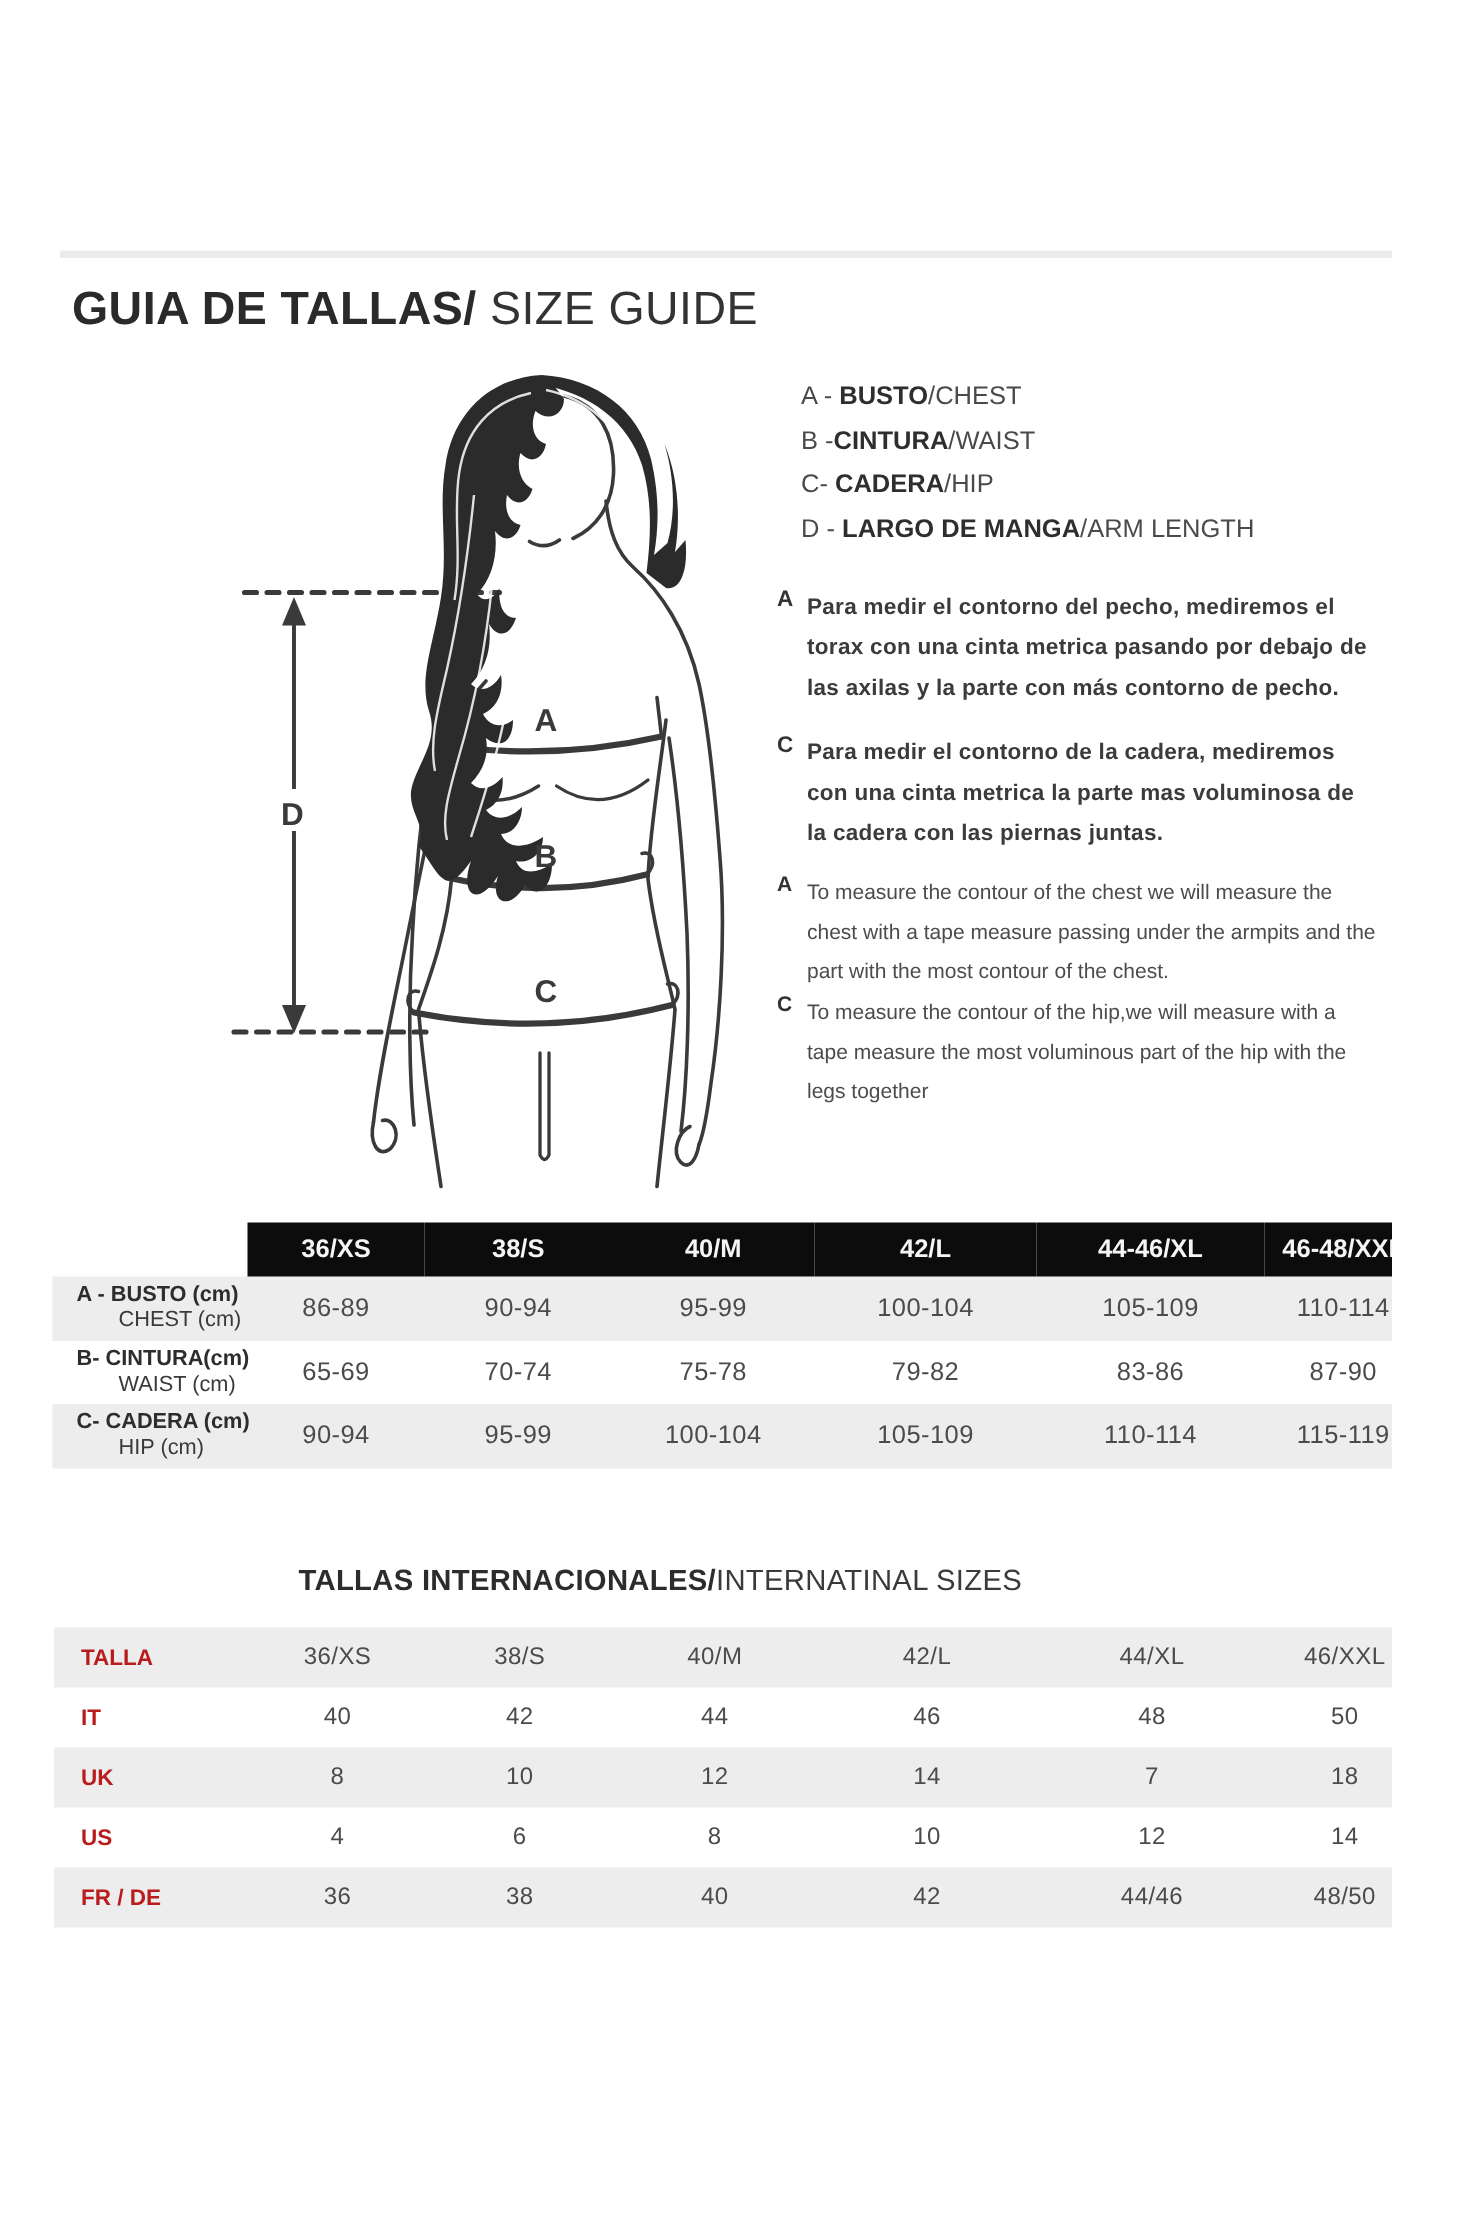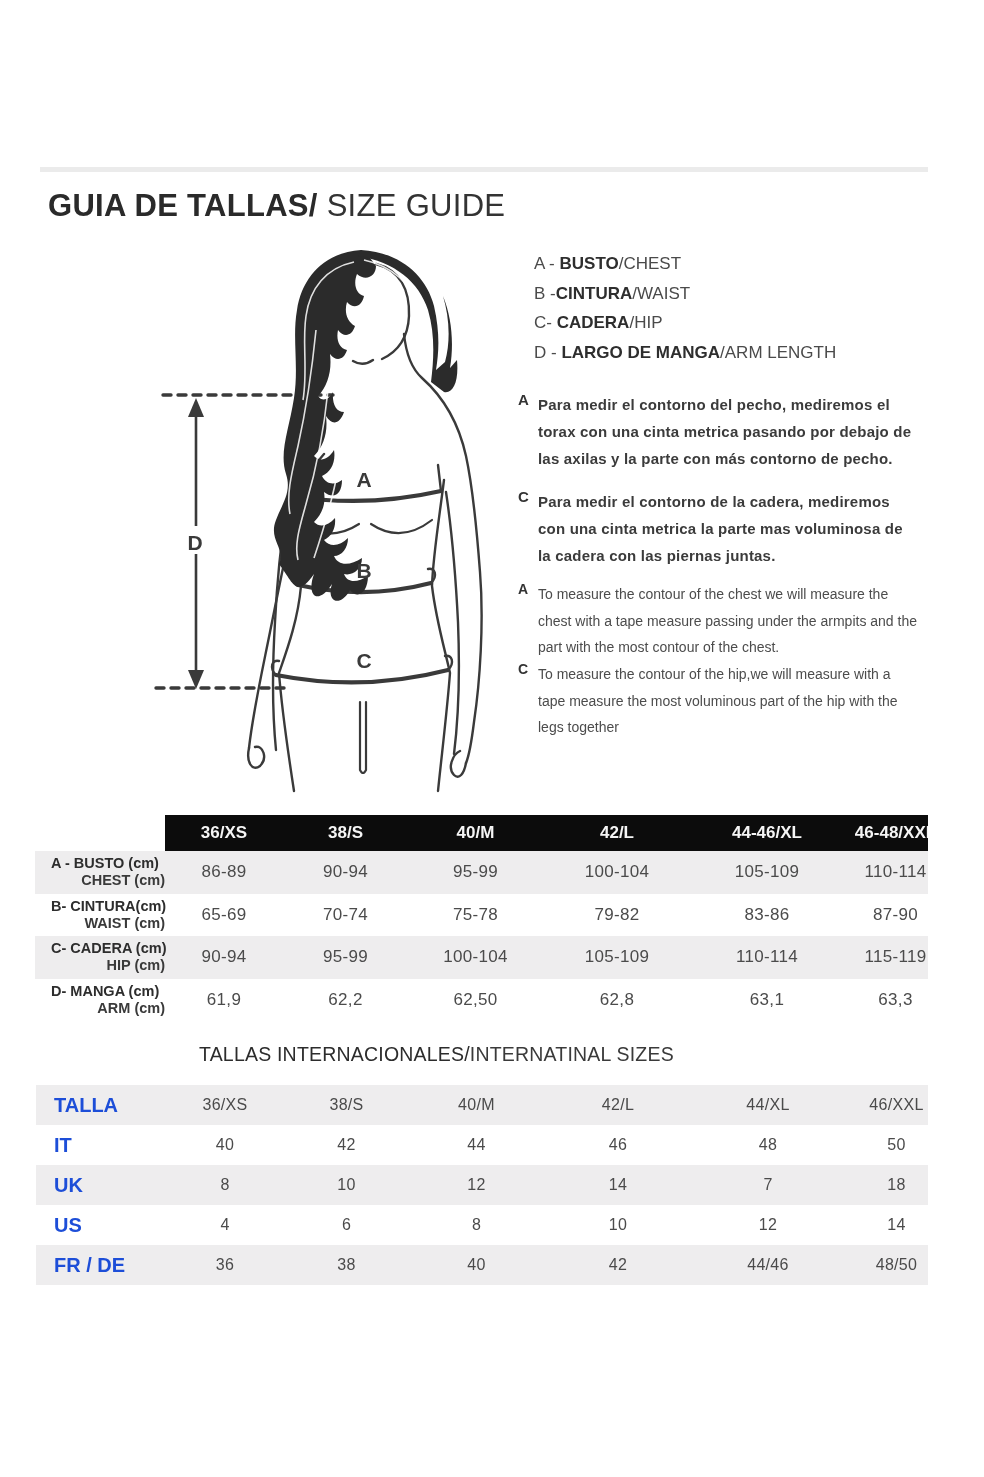--- a/index.html
+++ b/index.html
@@ -49,35 +49,35 @@
   .thead { height:36px; }
   .thead .hc {
     background:#0c0c0c; color:#f5f5f5; font-weight:700; font-size:17px;
     height:36px; display:flex; align-items:center; justify-content:center;
     white-space:nowrap;
   }
   .tbodyrow { height:42.5px; }
   .tbodyrow.stripe { background:#eeedee; }
   .lblcell { padding-left:16px; line-height:17px; }
   .lbl1 { font-weight:700; font-size:14.5px; color:#2d2d2d; white-space:nowrap; }
-  .lbl2 { font-weight:700; font-size:14.5px; color:#3a3a3a; padding-left:28px; white-space:nowrap;text-align:right; }
+  .lbl2 { font-weight:400; font-size:14.5px; color:#3a3a3a; padding-left:28px; white-space:nowrap; }
   .vcell { text-align:center; font-weight:400; font-size:17px; color:#4b4b4b; letter-spacing:0.3px; }
 
   .int-heading {
     position:absolute; left:199px; top:1043px; font-size:19.5px; white-space:nowrap;
     color:#2c2c2c; letter-spacing:0.2px;
   }
-  .int-heading b { font-weight:400; }
+  .int-heading b { font-weight:700; }
   .int-heading .light { font-weight:400; color:#3a3a3a; }
 
   .inttable { position:absolute; left:36px; top:1085px; width:913px; }
   .introw { height:40px; }
   .introw.stripe { background:#eeedee; }
   .introw .lblcell { padding-left:18px; }
-  .intlbl { font-weight:700; font-size:20px; color:#1d4ed8; white-space:nowrap; }
+  .intlbl { font-weight:700; font-size:15px; color:#b91c1c; white-space:nowrap; }
   .introw .vcell { font-size:16px; }
 </style>
 </head>
 <body>
 
 <div class="page">
 
   <div class="card-edge"></div>
 
   <div class="title"><b>GUIA DE TALLAS/</b><span class="light"> SIZE GUIDE</span></div>
@@ -216,32 +216,20 @@
         <div class="lbl2">HIP (cm)</div>
       </div>
       <div class="vcell">90-94</div>
       <div class="vcell">95-99</div>
       <div class="vcell">100-104</div>
       <div class="vcell">105-109</div>
       <div class="vcell">110-114</div>
       <div class="vcell">115-119</div>
     </div>
 
-    <div class="trow tbodyrow">
-      <div class="lblcell">
-        <div class="lbl1">D- MANGA (cm)</div>
-        <div class="lbl2">ARM (cm)</div>
-      </div>
-      <div class="vcell">61,9</div>
-      <div class="vcell">62,2</div>
-      <div class="vcell">62,50</div>
-      <div class="vcell">62,8</div>
-      <div class="vcell">63,1</div>
-      <div class="vcell">63,3</div>
-    </div>
   </div>
 
   <div class="int-heading"><b>TALLAS INTERNACIONALES/</b><span class="light">INTERNATINAL SIZES</span></div>
 
   <div class="inttable">
     <div class="trow introw stripe">
       <div class="lblcell">
           <div class="intlbl">TALLA</div>
         </div>
       <div class="vcell">36/XS</div>

